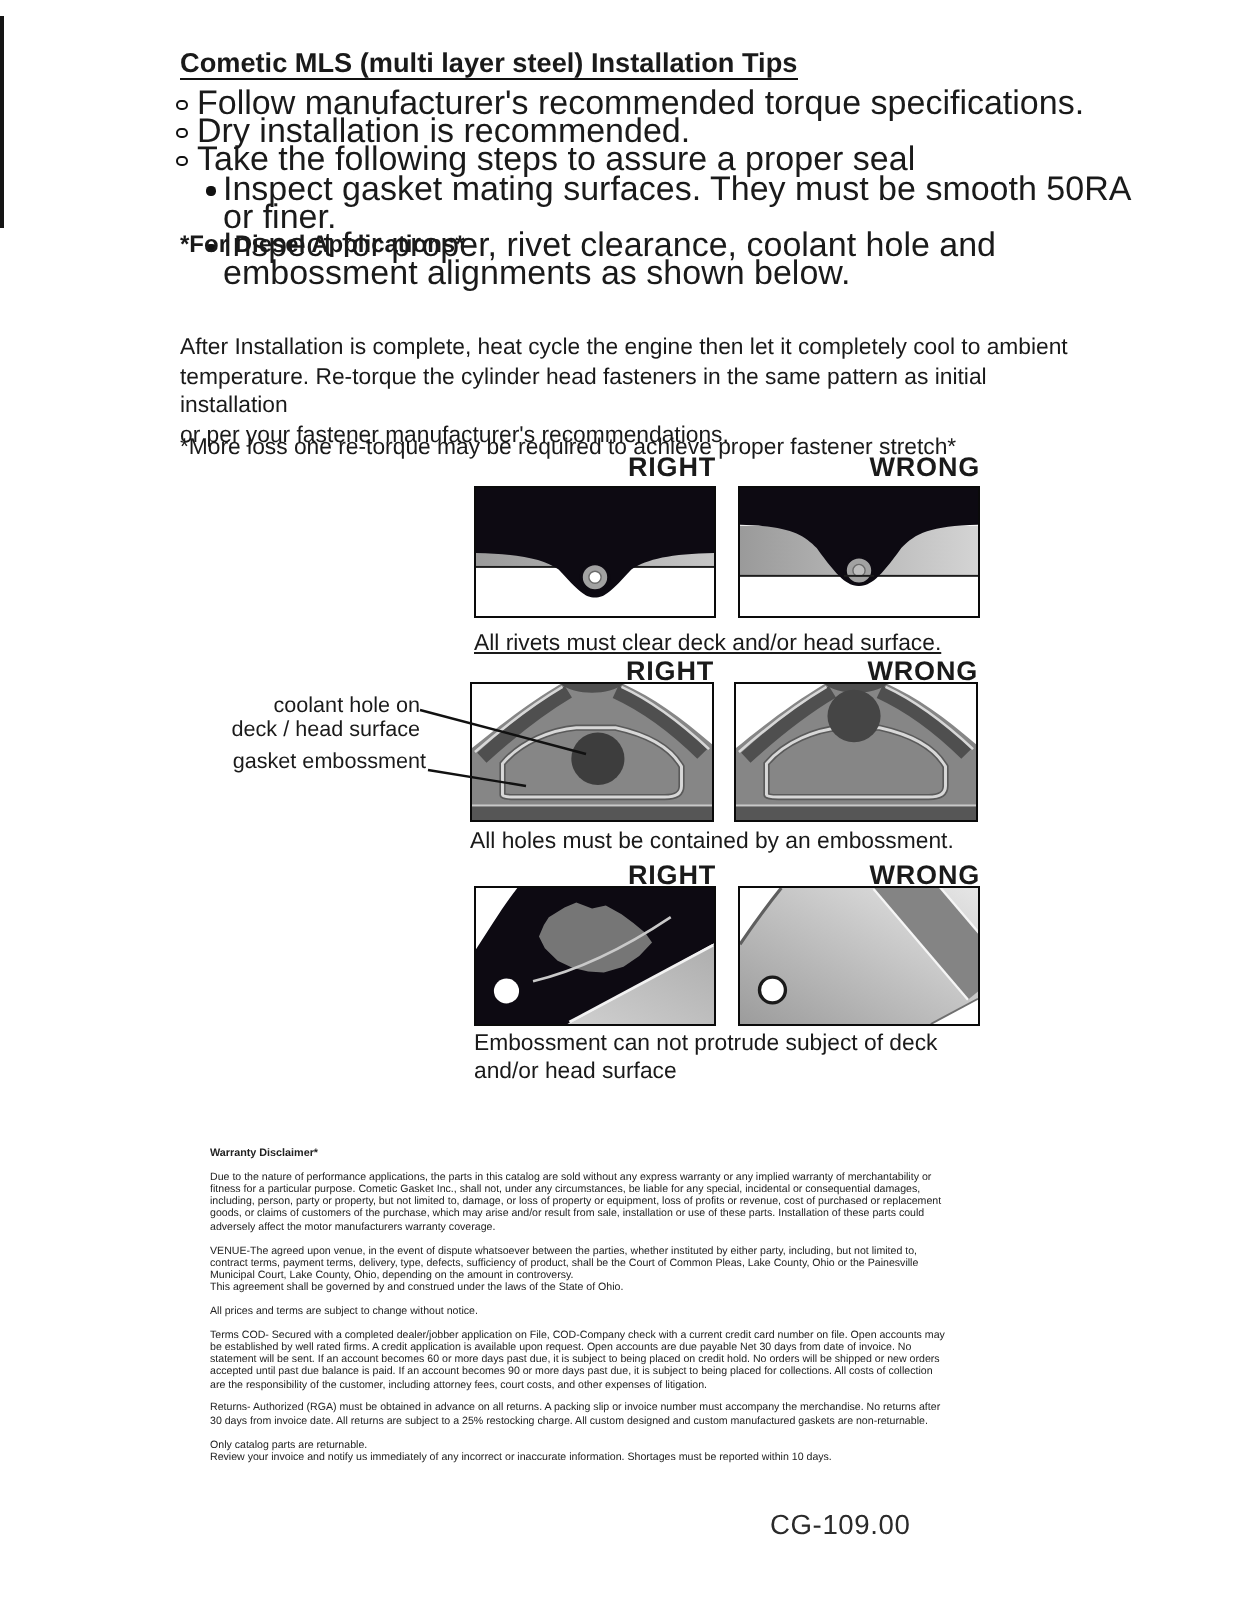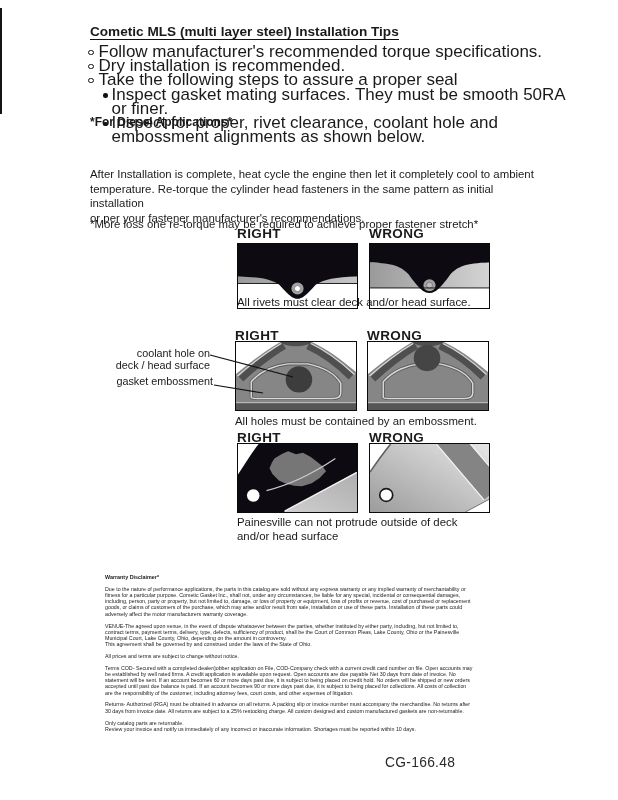--- a/index.html
+++ b/index.html
@@ -22,21 +22,21 @@
   }
   .dot-filled {
     width:4.5px; height:4.5px; background:#111; border-radius:50%;
     margin-right:4px; flex:none; position:relative; top:-2px;
   }
   .section-heading { left:90px; top:115px; font-size:12px; font-weight:700; }
   .body-text { font-size:11.4px; line-height:14.6px; white-space:pre-line; width:460px; }
   .para1 { left:90px; top:133px; }
   .para2 { left:90px; top:167px; }
   .note  { left:90px; top:217px; }
-  .rw-label { font-size:13.5px; font-weight:700; text-align:left; letter-spacing:0.4px; }
+  .rw-label { font-size:13.5px; font-weight:700; text-align:right; letter-spacing:0.4px; }
   .caption { font-size:11.4px; line-height:13.8px; white-space:pre-line; }
   .diagram-box {
     border:1.8px solid #0a0a0a; box-sizing:border-box; background:#fff;
   }
   .diagram-box svg { display:block; width:100%; height:100%; }
   .side-label { font-size:10.8px; line-height:11.8px; text-align:right; white-space:pre-line; }
   .leader-svg { pointer-events:none; }
   .legal { left:105px; top:574px; width:414px; font-size:5.3px; line-height:6.15px; color:#222; }
   .legal p { margin:0 0 5.8px 0; white-space:pre-line; }
   .legal-heading { font-weight:700; font-size:5.4px; margin:0 0 5.8px 0; }
@@ -111,21 +111,21 @@
       <rect width="121" height="66" fill="#ffffff"></rect>
       <rect x="0" y="19.5" width="121" height="26" fill="url(#g1w)"></rect>
       <rect x="0" y="44.8" width="121" height="1" fill="#1c1c1c"></rect>
       <path d="M0,0 H121 V19 C97,19.5 89,23.5 82,31 C71,46.5 66.5,50.5 60.5,50.5 C54.5,50.5 50,46.5 39,31 C32,23.5 24,19.5 0,19 Z" fill="#0d0a12"></path>
       <circle cx="60.5" cy="42.5" r="7" fill="#a2a2a2" stroke="#0d0a12" stroke-width="1.6"></circle>
       <circle cx="60.5" cy="42.5" r="3.1" fill="#bdbdbd" stroke="#6b6b6b" stroke-width="0.7"></circle>
       <rect x="52.8" y="44.8" width="15.4" height="1" fill="#1c1c1c"></rect>
     </svg>
   </div>
 
-  <div class="abs caption" style="left:237px; top:296px; width:300px;">All rivets must clear deck and/or head surface.</div>
+  <div class="abs caption" style="left:237px; top:316px; width:300px;text-decoration:underline;">All rivets must clear deck and/or head surface.</div>
 
   <div class="abs rw-label" style="left:235px; top:328px; width:122px;">RIGHT</div>
   <div class="abs rw-label" style="left:367px; top:328px; width:122px;">WRONG</div>
 
   <div class="abs side-label" style="left:100px; top:348px; width:110px;">coolant hole on
 deck / head surface</div>
   <div class="abs side-label" style="left:100px; top:376px; width:113px;">gasket embossment</div>
 
   <div class="abs diagram-box" style="left:235px; top:341px; width:122px; height:70px;">
     <svg viewBox="0 0 122 70" preserveAspectRatio="none">
@@ -204,21 +204,21 @@
       <line x1="67.9" y1="0.5" x2="115.9" y2="57.5" stroke="#f5f5f5" stroke-width="1.2"></line>
       <line x1="88.1" y1="-16.5" x2="136.1" y2="40.5" stroke="#f5f5f5" stroke-width="1.2"></line>
       <path d="M0,0 H21 C13,10 6,20 0,29 Z" fill="#ffffff"></path>
       <path d="M21,0 C13,10 6,20 0,29" stroke="#5f5f5f" stroke-width="1.6" fill="none"></path>
       <path d="M121,57 L121,70 L97,70 Z" fill="#ffffff"></path>
       <path d="M97,70 L121,57" stroke="#6f6f6f" stroke-width="1"></path>
       <circle cx="16.5" cy="52.5" r="6.6" fill="#ffffff" stroke="#1a1a1a" stroke-width="1.7"></circle>
     </svg>
   </div>
 
-  <div class="abs caption" style="left:237px; top:516px; width:280px;">Painesville can not protrude outside of deck
+  <div class="abs caption" style="left:237px; top:516px; width:280px;">Embossment can not protrude subject of deck
 and/or head surface</div>
 
   <div class="abs legal">
     <p class="legal-heading">Warranty Disclaimer*</p>
     <p>Due to the nature of performance applications, the parts in this catalog are sold without any express warranty or any implied warranty of merchantability or
 fitness for a particular purpose.  Cometic Gasket Inc., shall not, under any circumstances, be liable for any special, incidental or consequential damages,
 including, person, party or property, but not limited to, damage, or loss of property or equipment, loss of profits or revenue, cost of purchased or replacement
 goods, or claims of customers of the purchase, which may arise and/or result from sale, installation or use of these parts.  Installation of these parts could
 adversely affect the motor manufacturers warranty coverage.</p>
     <p>VENUE-The agreed upon venue, in the event of dispute whatsoever between the parties, whether instituted by either party, including, but not limited to,
@@ -230,15 +230,15 @@
 be established by well rated firms.  A credit application is available upon request.  Open accounts are due payable Net 30 days from date of invoice.  No
 statement will be sent.  If an account becomes 60 or more days past due, it is subject to being placed on credit hold.  No orders will be shipped or new orders
 accepted until past due balance is paid.  If an account becomes 90 or more days past due, it is subject to being placed for collections.  All costs of collection
 are the responsibility of the customer, including attorney fees, court costs, and other expenses of litigation.</p>
     <p>Returns- Authorized (RGA) must be obtained in advance on all returns.  A packing slip or invoice number must accompany the merchandise.  No returns after
 30 days from invoice date.  All returns are subject to a 25% restocking charge.  All custom designed and custom manufactured gaskets are non-returnable.</p>
     <p>Only catalog parts are returnable.
 Review your invoice and notify us immediately of any incorrect or inaccurate information.  Shortages must be reported within 10 days.</p>
   </div>
 
-  <div class="abs footer-code">CG-166.48</div>
+  <div class="abs footer-code">CG-109.00</div>
 
 </div>
 
 </body></html>

